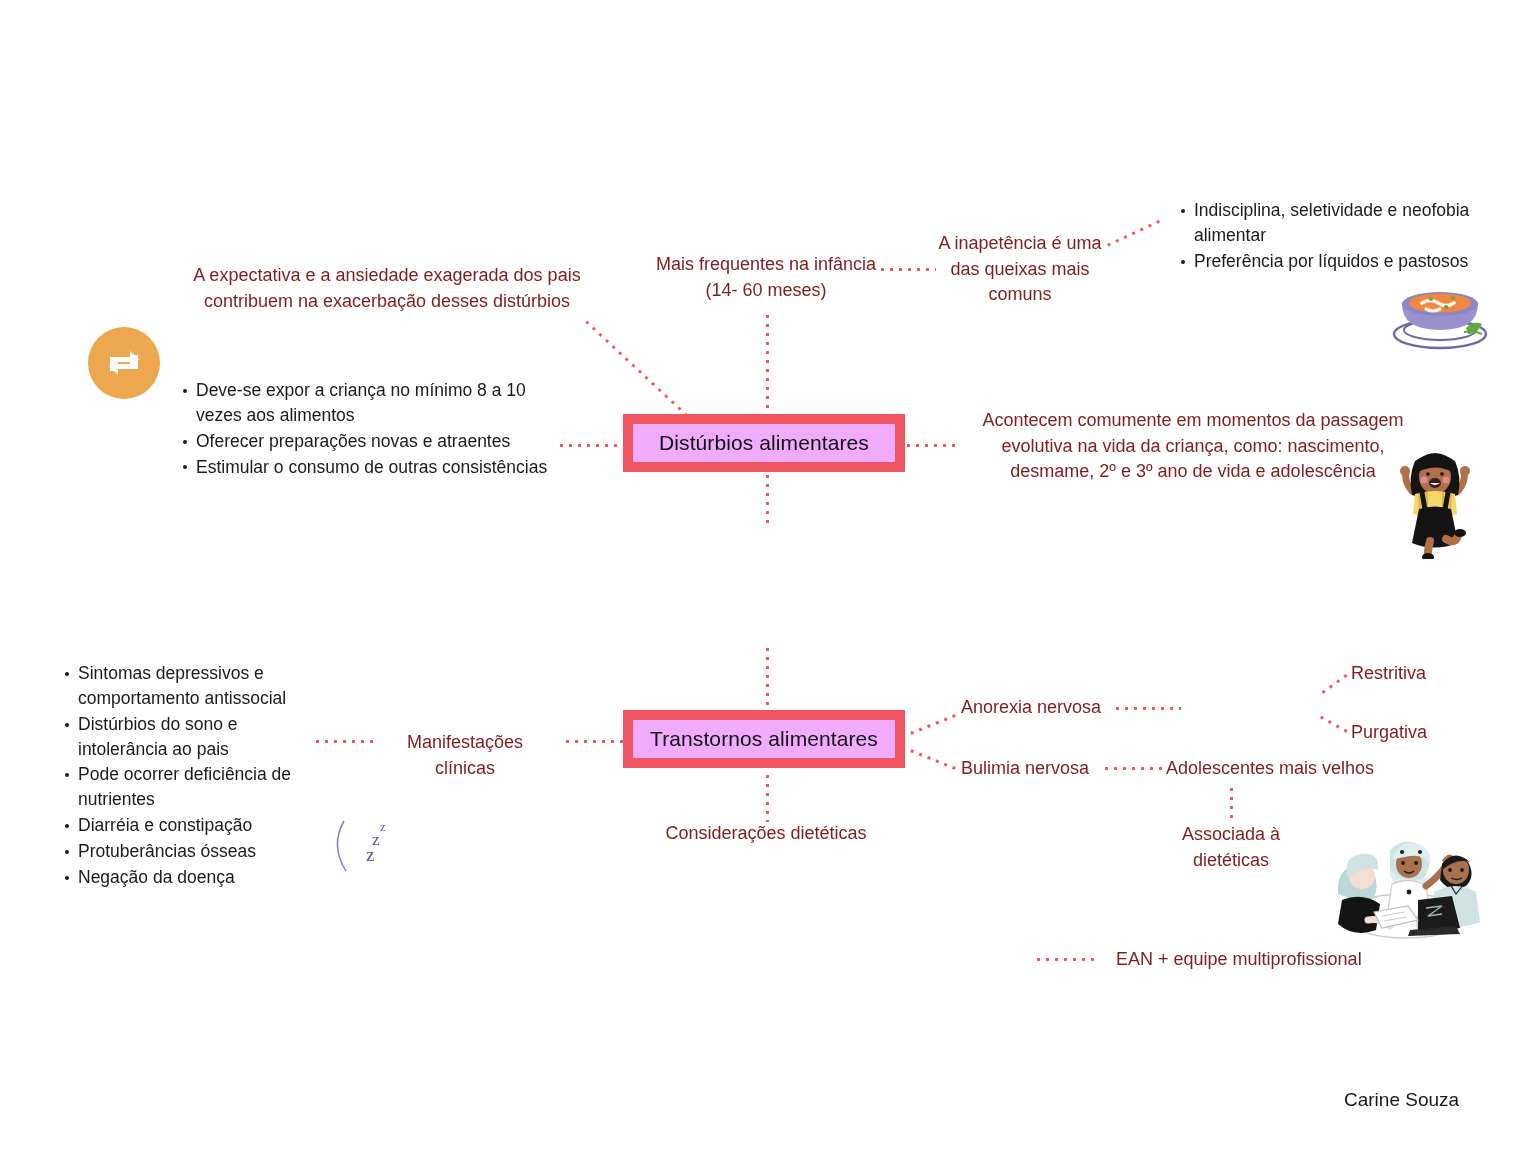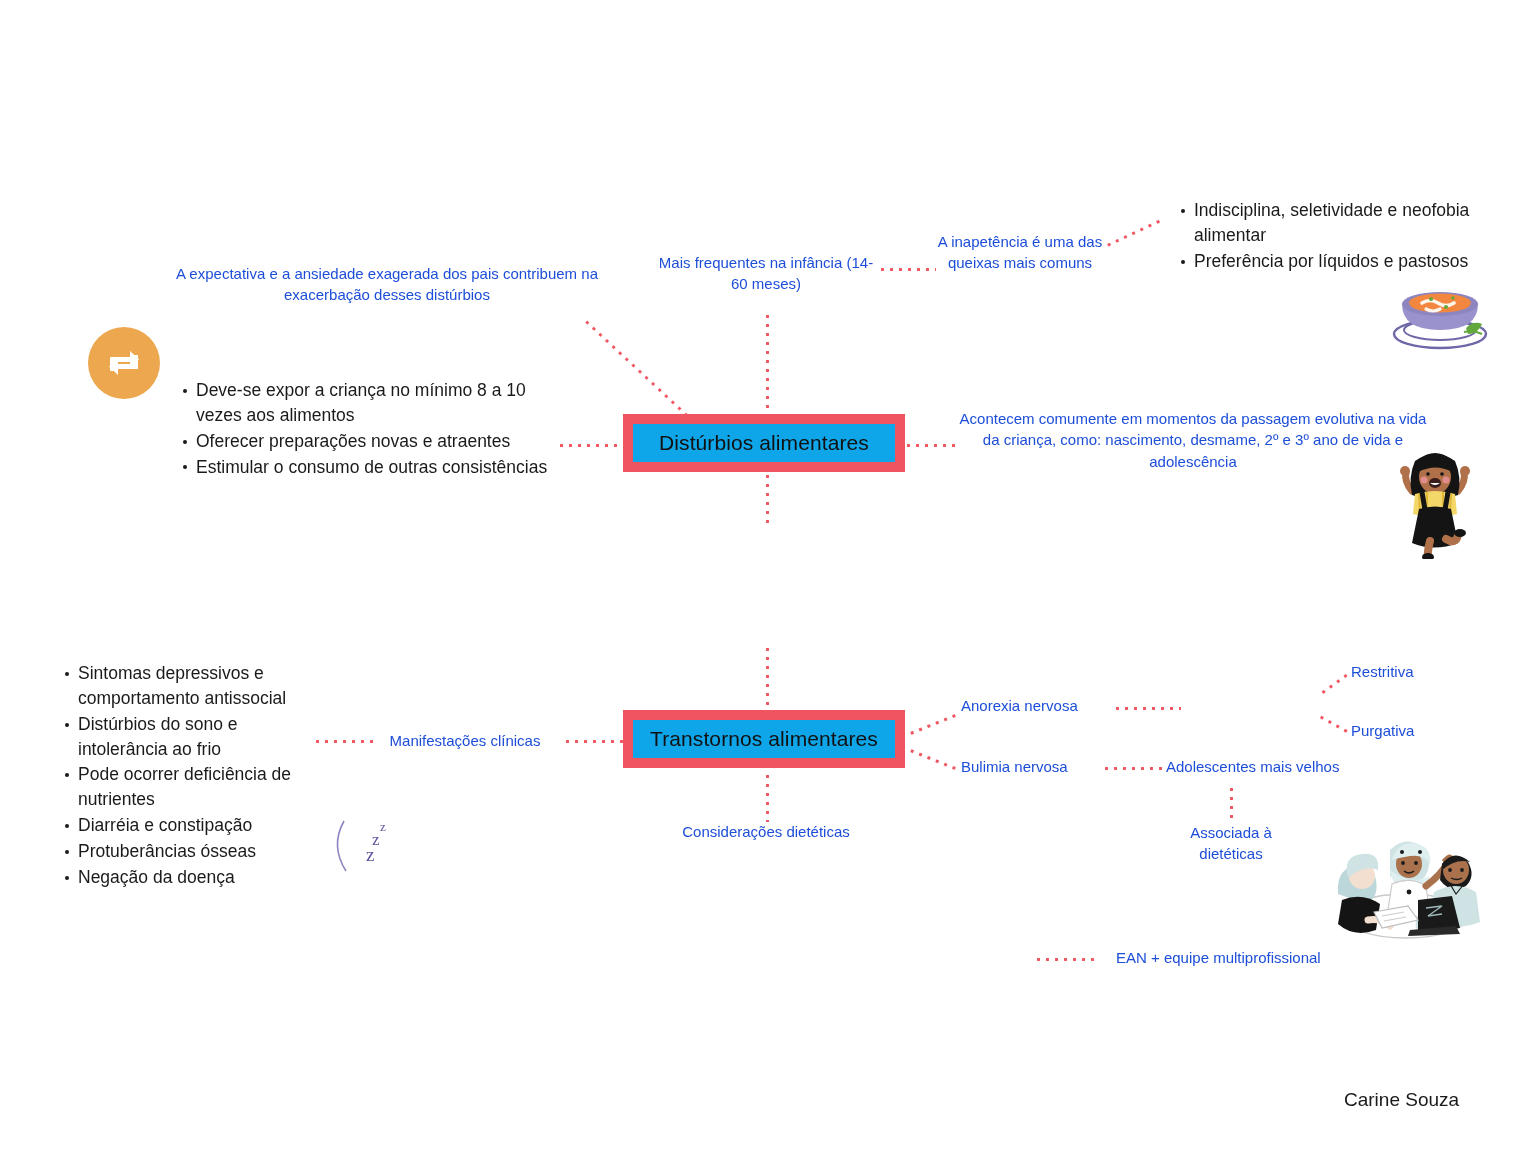--- a/index.html
+++ b/index.html
@@ -13,37 +13,37 @@
     width:1536px;
     height:1152px;
     overflow:hidden;
     background:#ffffff;
   }
 
   
   .node-box{
     position:absolute;
     border:10px solid #ee5560;
-    background:#0ea5e9;
+    background:#f0abfc;
     box-sizing:border-box;
     display:flex;
     align-items:center;
     justify-content:center;
     font-size:21px;
     letter-spacing:.1px;
     color:#111111;
     white-space:nowrap;
   }
 
   
   .txt{
     position:absolute;
-    font-size:15px;
+    font-size:18px;
     line-height:1.42;
-    color:#1d4ed8;
+    color:#7f1d1d;
   }
   .txt.center{text-align:center;}
   .txt.left{text-align:left;}
 
   
   ul.blist{
     position:absolute;
     margin:0;
     padding:0 0 0 18px;
     list-style:none;
@@ -207,21 +207,21 @@
   <div class="conn" style="left:1318px; top:714px; width:38px; transform:rotate(29deg);"></div>
 
   <div class="conn" style="left:1102px; top:767px; width:62px;"></div>
 
   <div class="connv" style="left:1230px; top:785px; height:36px;"></div>
 
   <div class="conn" style="left:1034px; top:958px; width:66px;"></div>
 
   <ul class="blist" style="left:60px; top:661px; width:250px;">
     <li>Sintomas depressivos e comportamento antissocial</li>
-    <li>Distúrbios do sono e intolerância ao frio</li>
+    <li>Distúrbios do sono e intolerância ao pais</li>
     <li>Pode ocorrer deficiência de nutrientes</li>
     <li>Diarréia e constipação</li>
     <li>Protuberâncias ósseas</li>
     <li>Negação da doença</li>
   </ul>
 
   <div class="txt center" style="left:385px; top:730px; width:160px;">Manifestações clínicas</div>
 
   <div class="node-box" style="left:623px; top:710px; width:282px; height:58px;">Transtornos alimentares</div>
 

